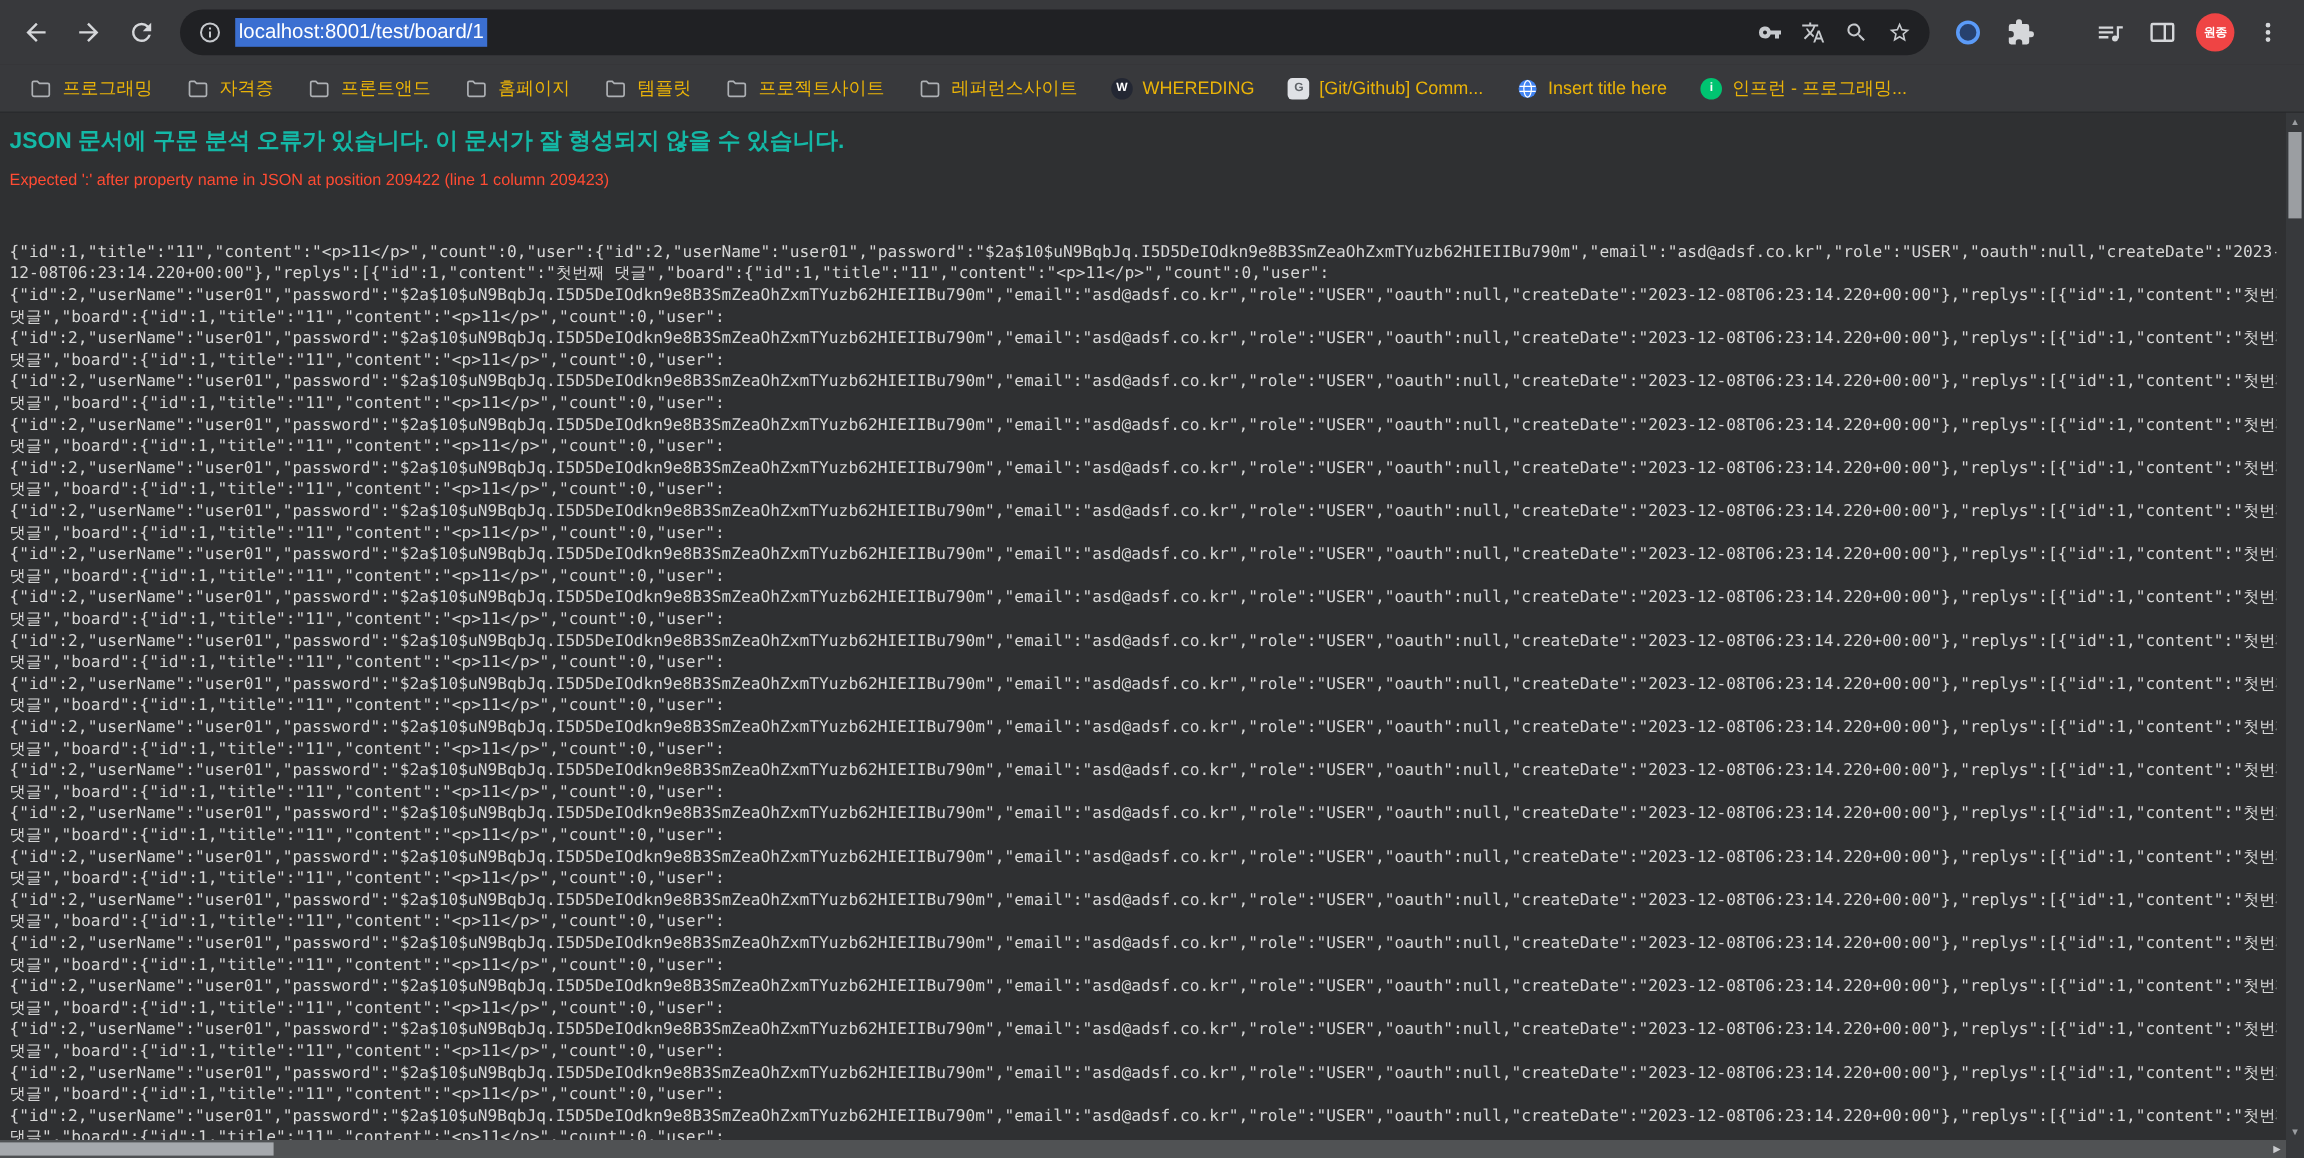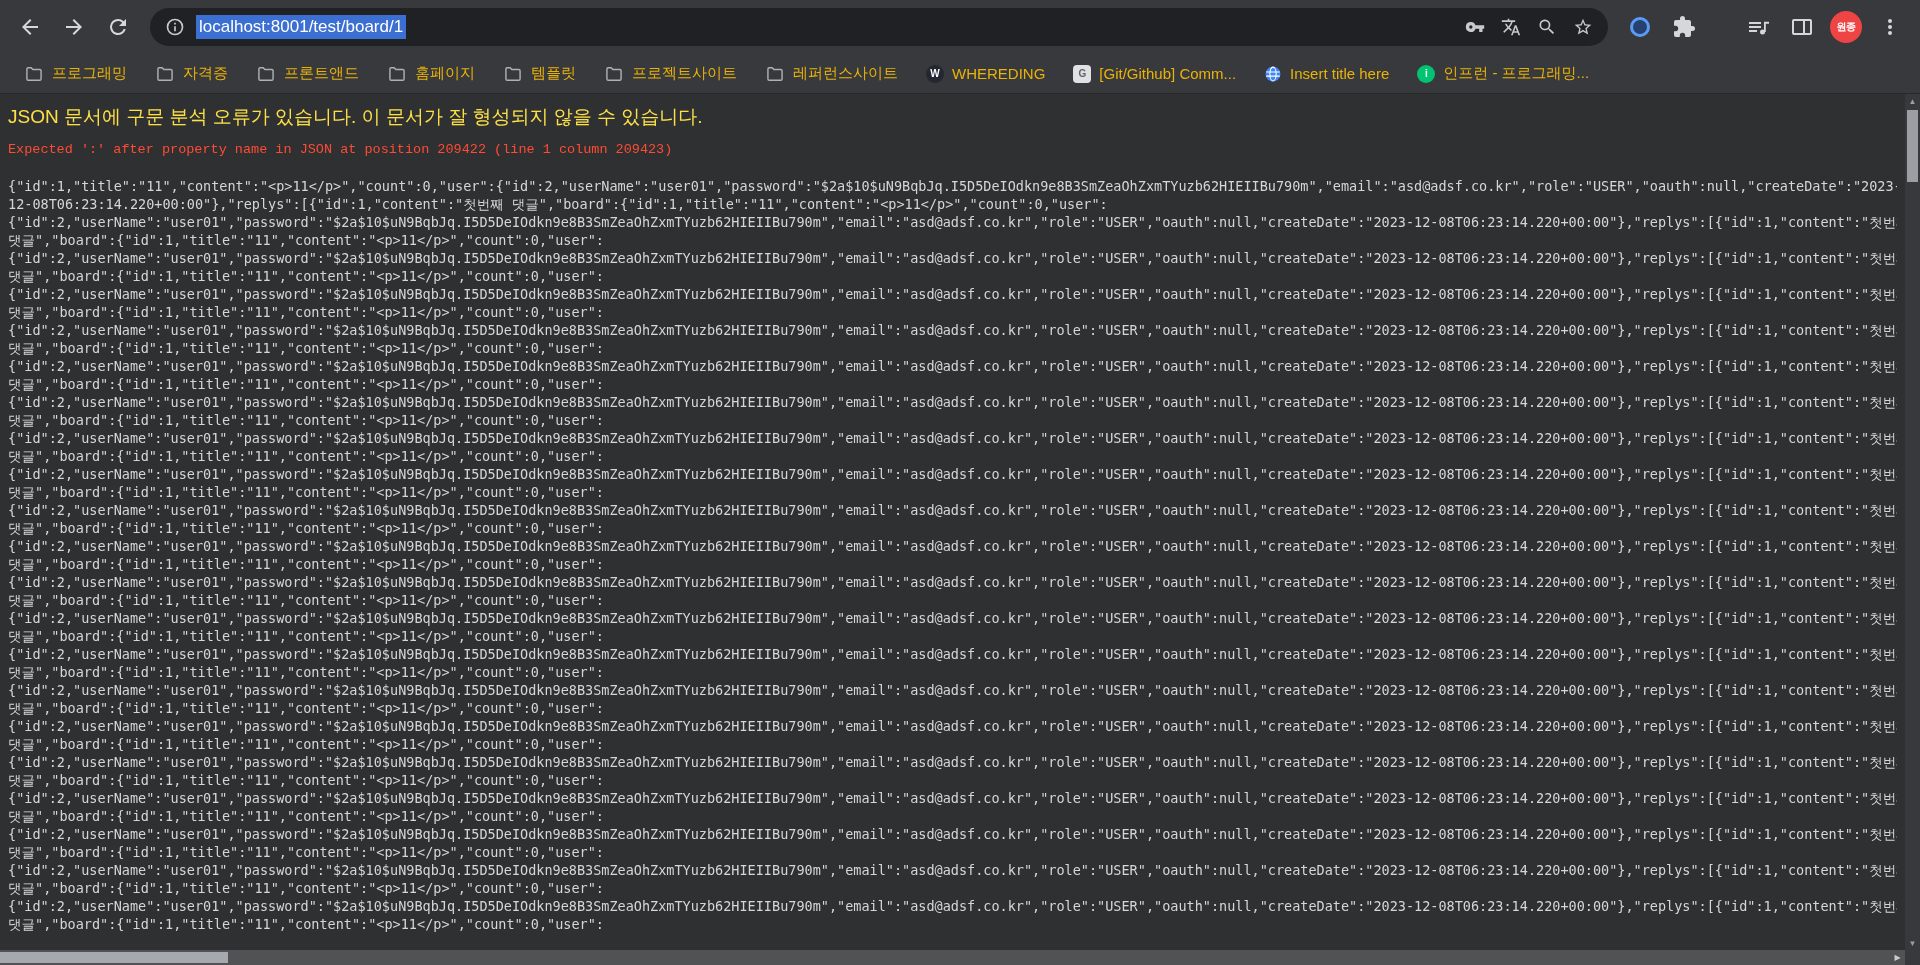--- a/index.html
+++ b/index.html
@@ -40,23 +40,23 @@
   .fav { width:18px; height:18px; border-radius:50%; display:flex; align-items:center;
          justify-content:center; font-size:10px; font-weight:bold; color:#fff; flex:0 0 auto;
          font-family:"Liberation Sans", sans-serif; }
   .fav-dark  { background:#232733; }
   .fav-gray  { background:#dfe1e5; border-radius:4px; color:#5f6368; }
   .fav-green { background:#00c471; }
 
   
   .content { position:absolute; top:94px; left:0; width:1905px; height:856px;
              background:#2f3032; overflow:hidden; padding:6px 8px 0 8px; }
-  .err-title { font-size:19px; color:#fde047; margin:4px 0 12px 0; }
-  .err-detail { font-family:Liberation Mono, monospace; font-size:13.5px;
-                color:#ff4b33; margin-bottom:20px; white-space:nowrap; }
+  .err-title { font-size:19px; color:#14b8a6; margin:4px 0 12px 0;font-weight:bold; }
+  .err-detail { font-family:Liberation Sans, sans-serif; font-size:13.5px;
+                color:#ff4b33; margin-bottom:44px; white-space:nowrap; }
   .json-body { font-family:"DejaVu Sans Mono", monospace; font-size:13.5px; color:#d6d6d6; }
   .jline { height:18px; line-height:18px; white-space:pre; overflow:hidden; }
 
   
   .vscroll { position:absolute; top:94px; right:0; width:15px; height:856px; background:#37393c; }
   .vthumb { position:absolute; top:16px; left:2px; width:11px; height:72px; background:#9b9ea2; }
   .varrow { position:absolute; left:0; width:15px; height:14px; display:flex;
             align-items:center; justify-content:center; color:#9b9ea2; font-size:8px; }
   .varrow.up { top:0; } .varrow.down { bottom:0; }
   .hscroll { position:absolute; bottom:0; left:0; width:1905px; height:15px; background:#505254; }

